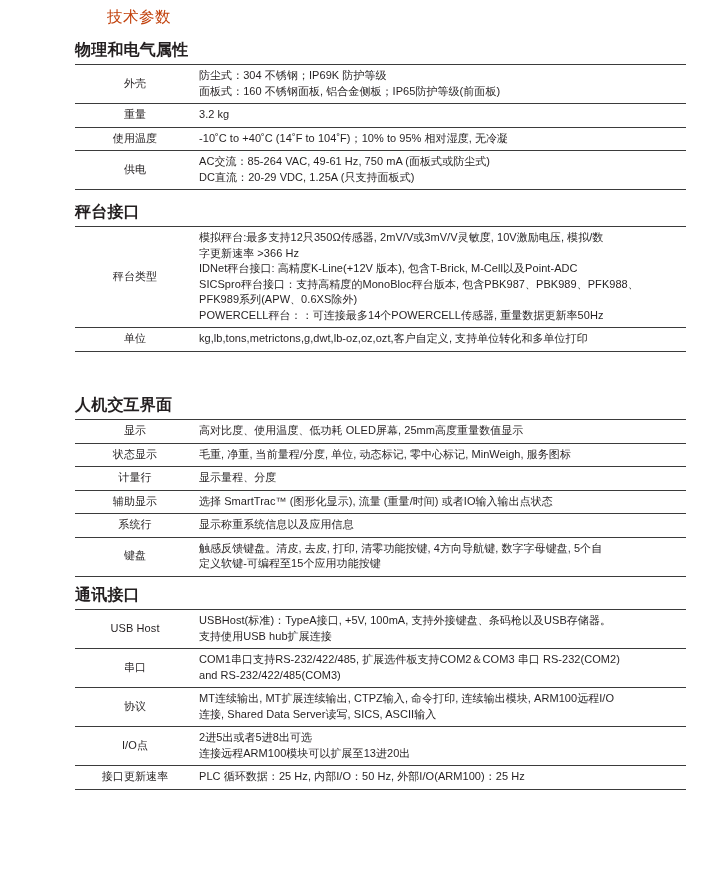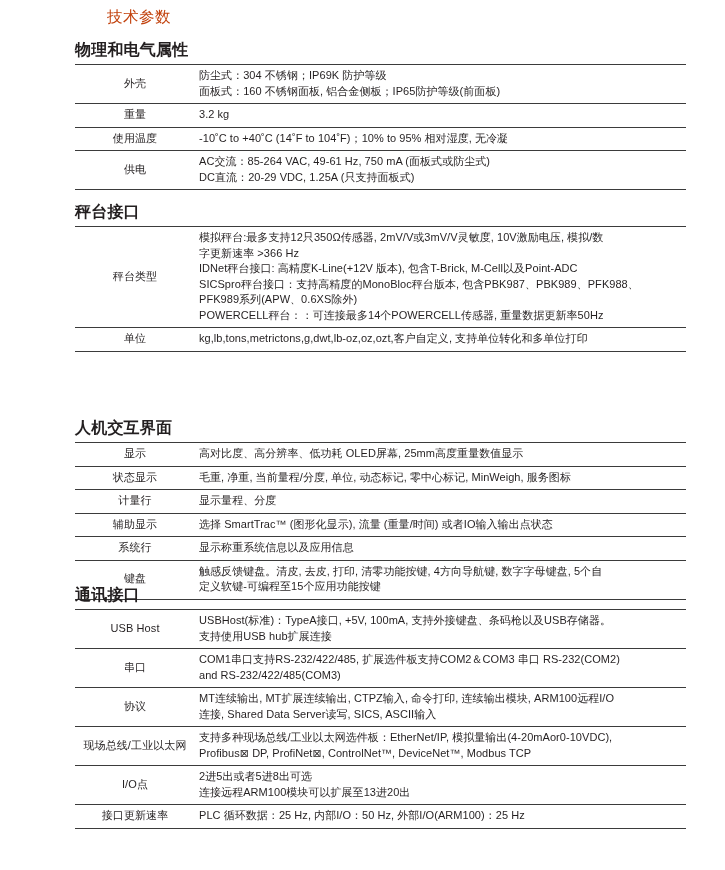--- a/index.html
+++ b/index.html
@@ -133,28 +133,28 @@
             </tr>
             <tr>
               <td class="k">单位</td>
               <td class="v">
                 <span class="line">kg,lb,tons,metrictons,g,dwt,lb-oz,oz,ozt,客户自定义, 支持单位转化和多单位打印</span>
               </td>
             </tr>
           </tbody>
         </table>
       </div>
-      <div class="section" style="top: 418px;">
+      <div class="section" style="top: 395px;">
         <div class="section-title">人机交互界面</div>
         <table class="spec">
           <tbody>
             <tr>
               <td class="k">显示</td>
               <td class="v">
-                <span class="line">高对比度、高分辨率、低功耗 OLED屏幕, 25mm高度重量数值显示</span>
+                <span class="line">高对比度、使用温度、低功耗 OLED屏幕, 25mm高度重量数值显示</span>
               </td>
             </tr>
             <tr>
               <td class="k">状态显示</td>
               <td class="v">
                 <span class="line">毛重, 净重, 当前量程/分度, 单位, 动态标记, 零中心标记, MinWeigh, 服务图标</span>
               </td>
             </tr>
             <tr>
               <td class="k">计量行</td>
@@ -200,27 +200,20 @@
               <td class="v">
                 <span class="line">COM1串口支持RS-232/422/485, 扩展选件板支持COM2＆COM3 串口 RS-232(COM2)</span>
                 <span class="line">and RS-232/422/485(COM3)</span>
               </td>
             </tr>
             <tr>
               <td class="k">协议</td>
               <td class="v">
                 <span class="line">MT连续输出, MT扩展连续输出, CTPZ输入, 命令打印, 连续输出模块, ARM100远程I/O</span>
                 <span class="line">连接, Shared Data Server读写, SICS, ASCII输入</span>
-              </td>
-            </tr>
-            <tr>
-              <td class="k"><span class="line">现场总线/</span><span class="line">工业以太网</span></td>
-              <td class="v">
-                <span class="line">支持多种现场总线/工业以太网选件板：EtherNet/IP, 模拟量输出(4-20mAor0-10VDC),</span>
-                <span class="line">Profibus⊠ DP, ProfiNet⊠, ControlNet™, DeviceNet™, Modbus TCP</span>
               </td>
             </tr>
             <tr>
               <td class="k">I/O点</td>
               <td class="v">
                 <span class="line">2进5出或者5进8出可选</span>
                 <span class="line">连接远程ARM100模块可以扩展至13进20出</span>
               </td>
             </tr>
             <tr>

